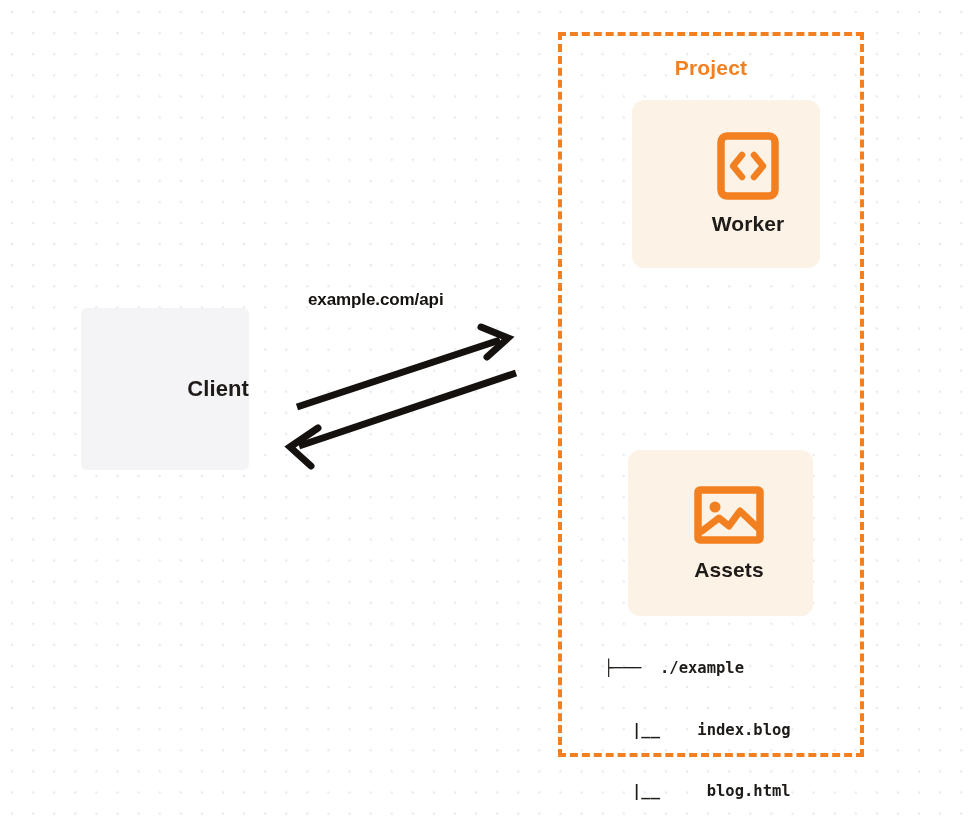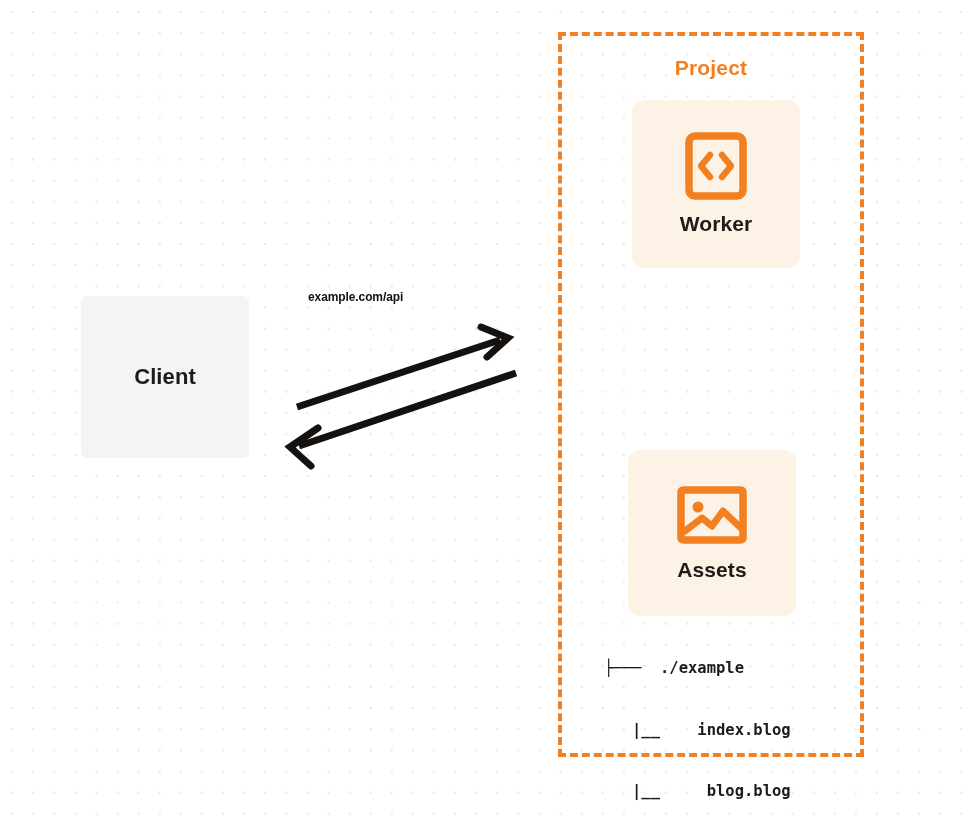--- a/index.html
+++ b/index.html
@@ -16,28 +16,28 @@
     background-size: 21.1px 21.1px;
     background-position: 11px 11px;
     overflow: hidden;
     font-family: "Liberation Sans", sans-serif;
   }
 
   
   .client-box {
     position: absolute;
     left: 81px;
-    top: 296px;
+    top: 308px;
     width: 168px;
     height: 162px;
     background: #f4f4f6;
     border-radius: 6px;
     display: flex;
     align-items: center;
-    justify-content: center;
+    justify-content: flex-end;
   }
   .client-label {
     font-size: 22px;
     font-weight: bold;
     color: #1e1b18;
     letter-spacing: 0.1px;
   }
 
   
   .arrows {
@@ -45,21 +45,21 @@
     left: 0;
     top: 0;
     width: 980px;
     height: 818px;
     pointer-events: none;
   }
   .arrow-label {
     position: absolute;
     left: 308px;
     top: 290px;
-    font-size: 12px;
+    font-size: 17px;
     font-weight: bold;
     color: #14110f;
     letter-spacing: -0.1px;
     white-space: nowrap;
   }
 
   
   .project-box {
     position: absolute;
     left: 558px;
@@ -89,28 +89,30 @@
     background: #fdf2e6;
     border-radius: 12px;
     display: flex;
     flex-direction: column;
     align-items: center;
     justify-content: center;
   }
   .card-worker {
     left: 632px;
     top: 100px;
-    width: 168px;
+    width: 144px;
     height: 168px;
+    padding-left: 44px;
   }
   .card-assets {
     left: 628px;
     top: 450px;
     width: 168px;
     height: 166px;
+    padding-left: 17px;
   }
   .card-icon {
     display: block;
     margin-bottom: 12px;
   }
   .card-label {
     font-size: 21px;
     font-weight: bold;
     color: #1e1b18;
     letter-spacing: 0.1px;
@@ -171,17 +173,17 @@
       <rect x="4" y="6" width="62" height="50" rx="2" ry="2" fill="none" stroke="#f38020" stroke-width="7.5"></rect>
       <circle cx="21" cy="23" r="5.5" fill="#f38020"></circle>
       <polyline points="8,47 25,34 35,42 46,27 64,44" fill="none" stroke="#f38020" stroke-width="7" stroke-linecap="round" stroke-linejoin="round"></polyline>
     </svg>
     <span class="card-label">Assets</span>
   </div>
 
   <div class="file-tree">
     <div>├───  ./example</div>
     <div>   |__    index.blog</div>
-    <div>   |__     blog.blog</div>
+    <div>   |__     blog.html</div>
     
   </div>
 
 </div>
 
 </body></html>

